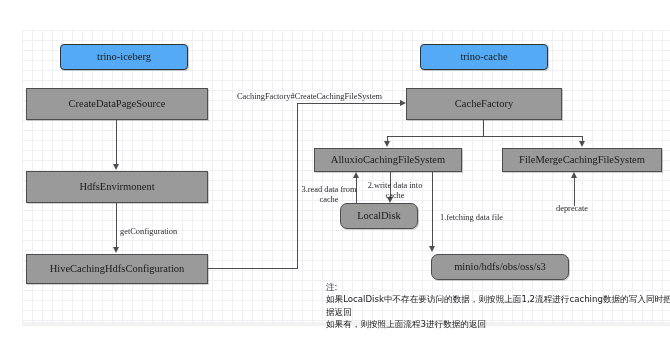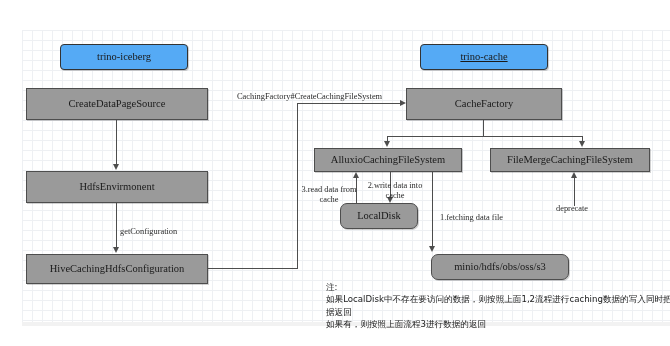--- a/index.html
+++ b/index.html
@@ -114,21 +114,21 @@
 <body>
 
 <div id="canvas">
 
   <div id="grid"></div>
 
   <div class="node blue" style="left:60px; top:44px; width:128px; height:26px;">
     <span>trino-iceberg</span>
   </div>
 
-  <div class="node blue" style="left:420px; top:44px; width:128px; height:26px;text-decoration:underline;">
+  <div class="node blue" style="left:420px; top:44px; width:128px; height:26px;">
     <span>trino-cache</span>
   </div>
 
   <div class="node" style="left:26px; top:88px; width:182px; height:32px;">
     <span>CreateDataPageSource</span>
   </div>
 
   <div class="node" style="left:26px; top:171px; width:182px; height:32px;">
     <span>HdfsEnvirmonent</span>
   </div>
@@ -138,21 +138,21 @@
   </div>
 
   <div class="node" style="left:406px; top:88px; width:156px; height:32px;">
     <span>CacheFactory</span>
   </div>
 
   <div class="node" style="left:314px; top:148px; width:148px; height:24px;">
     <span>AlluxioCachingFileSystem</span>
   </div>
 
-  <div class="node" style="left:490px; top:148px; width:160px; height:24px;">
+  <div class="node" style="left:502px; top:148px; width:160px; height:24px;">
     <span>FileMergeCachingFileSystem</span>
   </div>
 
   <div class="node rounded" style="left:340px; top:203px; width:78px; height:26px;">
     <span>LocalDisk</span>
   </div>
 
   <div class="node rounded" style="left:398px; top:254px; width:138px; height:26px;margin-left:33px;">
     <span>minio/hdfs/obs/oss/s3</span>
   </div>

